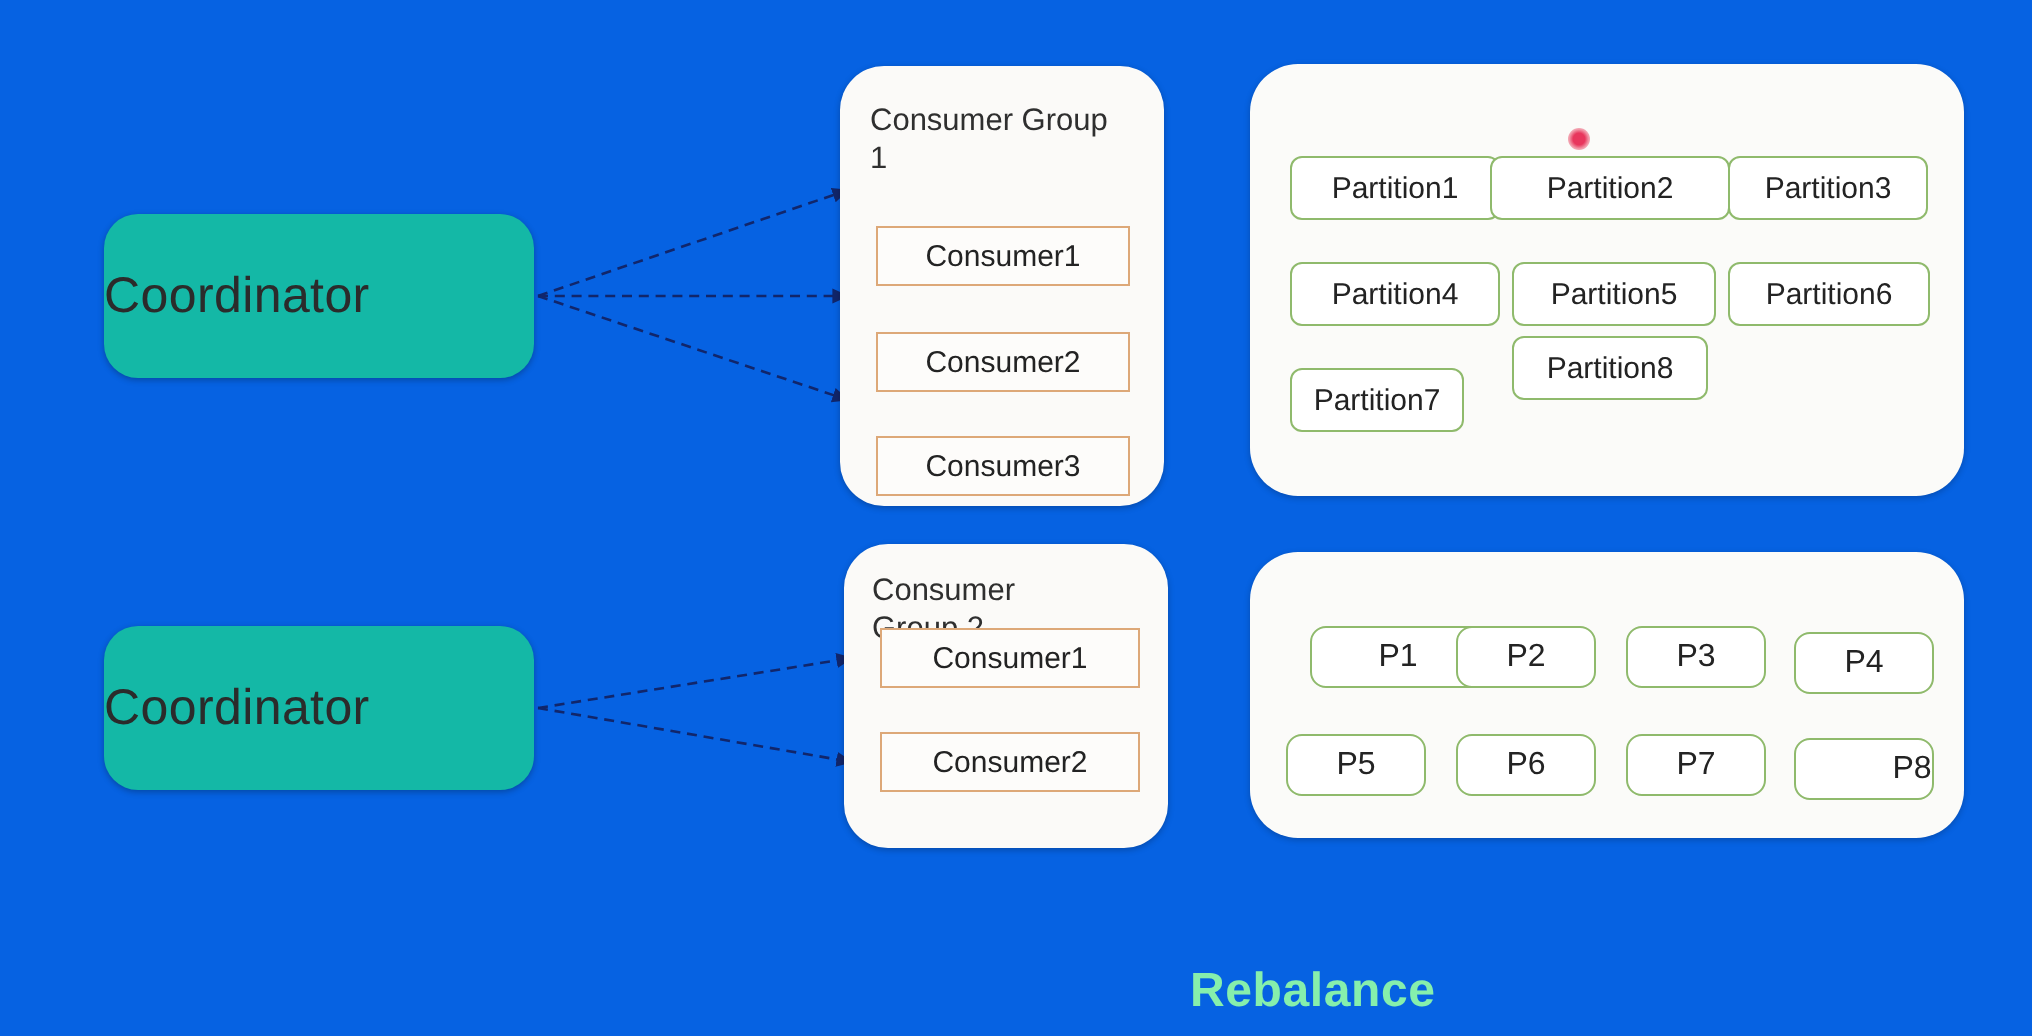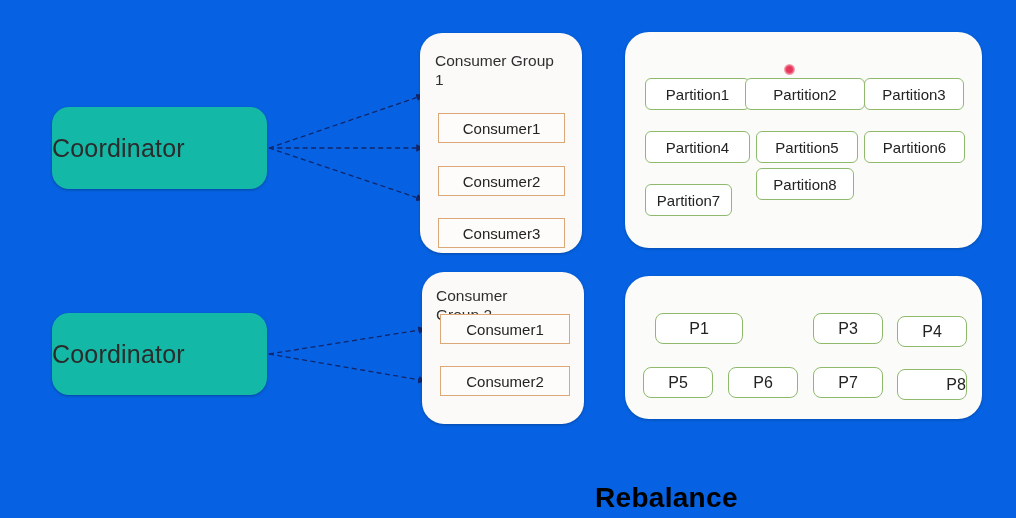--- a/index.html
+++ b/index.html
@@ -94,22 +94,22 @@
     position: absolute;
     width: 11px;
     height: 11px;
     border-radius: 50%;
     background: radial-gradient(circle, #e8375d 0%, #e8375d 38%, rgba(233,70,100,0.55) 62%, rgba(233,90,120,0.12) 100%);
   }
 
   
   .rebalance-label {
     position: absolute;
-    color: #000000;
-    font-size: 28px;
+    color: #86efac;
+    font-size: 24px;
     font-weight: bold;
     letter-spacing: 0.3px;
   }
   .watermark {
     position: absolute;
     color: #3a7ae4;
     font-size: 16px;
     letter-spacing: 1px;
     opacity: 0.95;
   }
@@ -198,20 +198,23 @@
     </div>
     <div class="consumer-box" style="left:18px; top:94px; width:130px; height:30px;">
       <span>Consumer2</span>
     </div>
   </div>
 
   <div class="part-panel abs" style="left:625px; top:276px; width:357px; height:143px;">
     <div class="p-box" style="left:18px;  top:37px; width:88px; height:31px;margin-left:12px;">
       <span>P1</span>
     </div>
+    <div class="p-box" style="left:103px; top:37px; width:70px; height:31px;">
+      <span>P2</span>
+    </div>
     <div class="p-box" style="left:188px; top:37px; width:70px; height:31px;">
       <span>P3</span>
     </div>
     <div class="p-box" style="left:272px; top:40px; width:70px; height:31px;">
       <span>P4</span>
     </div>
     <div class="p-box" style="left:18px;  top:91px; width:70px; height:31px;">
       <span>P5</span>
     </div>
     <div class="p-box" style="left:103px; top:91px; width:70px; height:31px;">

